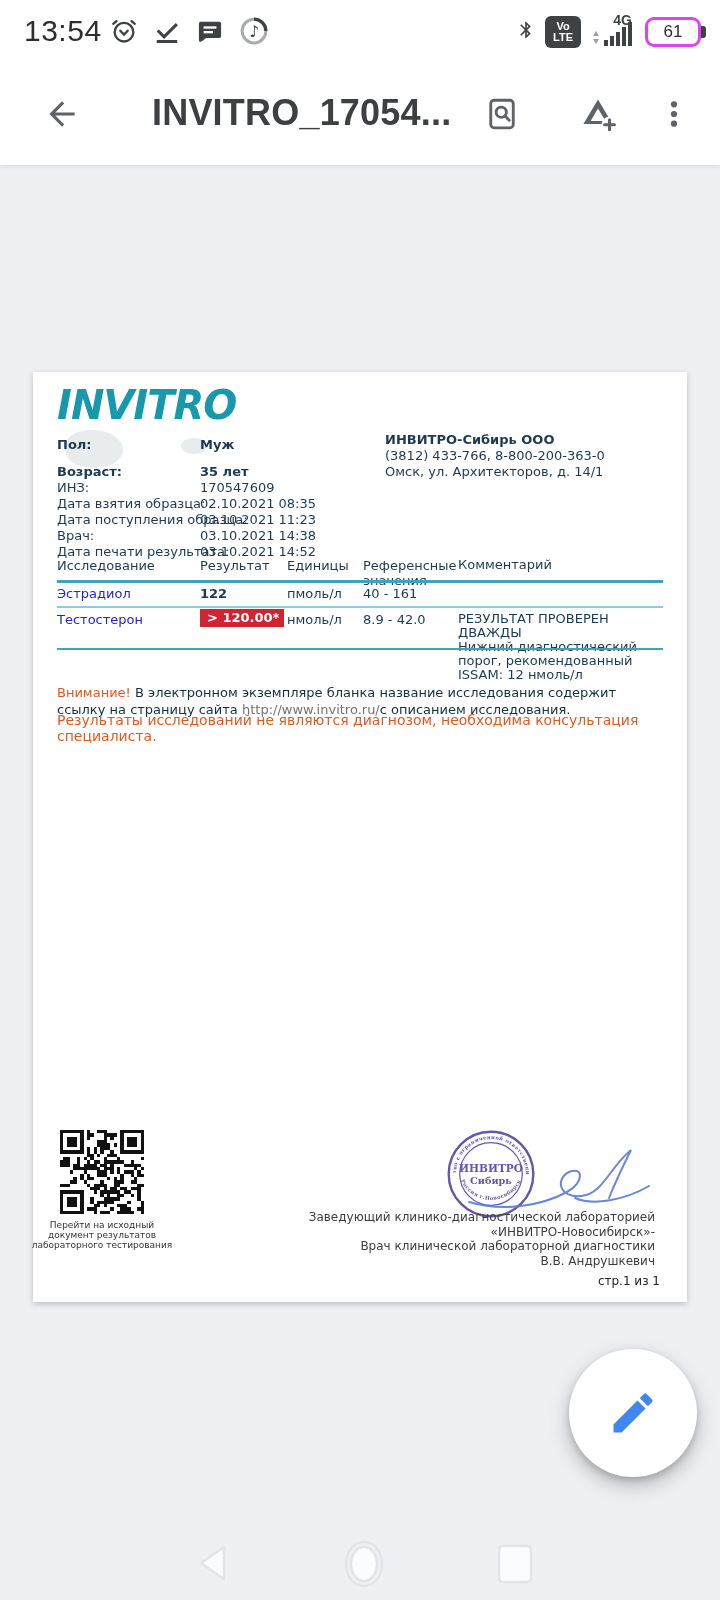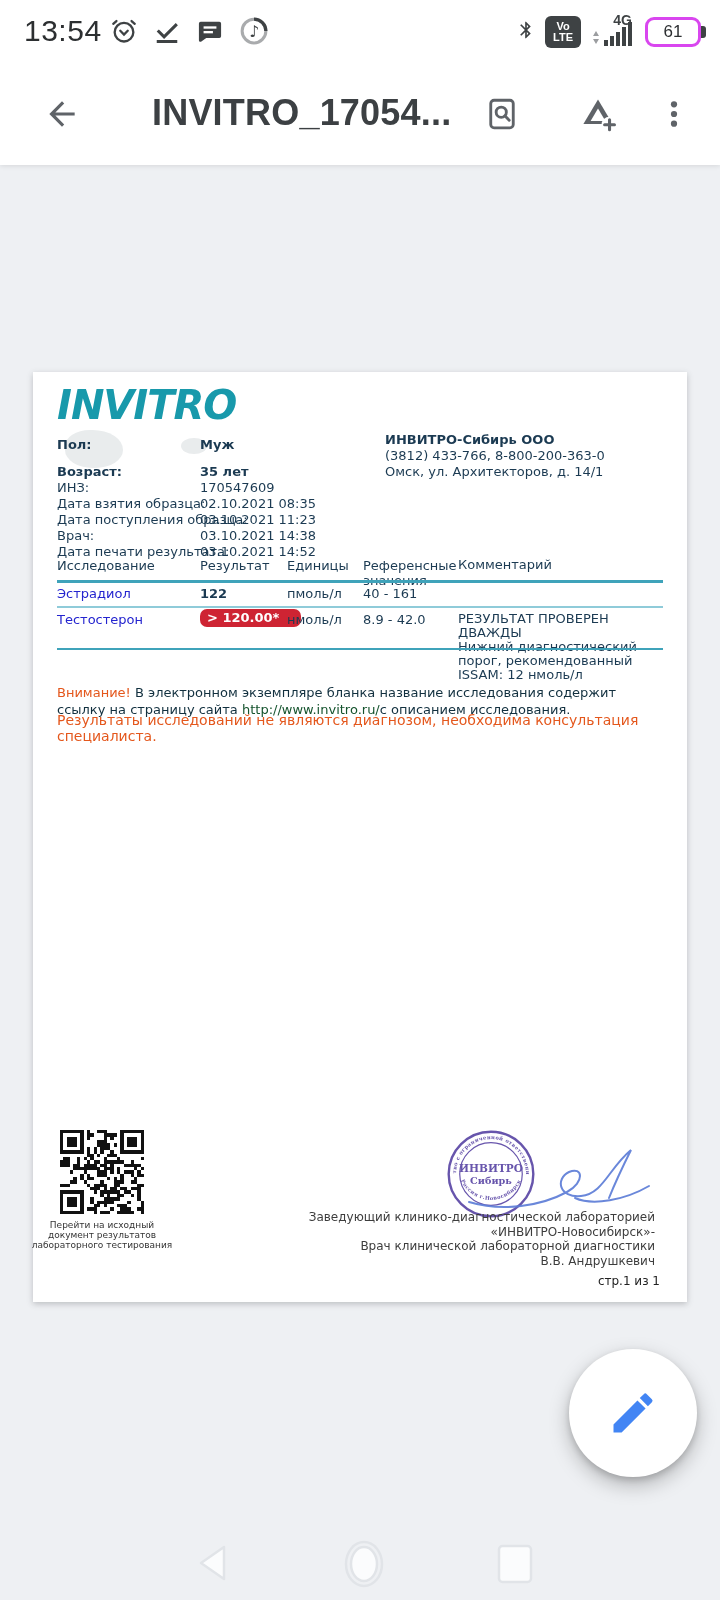--- a/index.html
+++ b/index.html
@@ -53,26 +53,26 @@
   .c2 { position:absolute; left:167px; }
   .c3 { position:absolute; left:254px; }
   .c4 { position:absolute; left:330px; width:95px; white-space:pre-line; }
   .c5 { position:absolute; left:425px; width:208px; white-space:pre-line; line-height:14px; }
   .rule { position:absolute; left:24px; width:606px; }
   .rule.thick { height:3px; background:#3fa3ba; }
   .rule.thin  { height:2px; background:#8fcbd9; }
   .test-link { color:#2424cf; cursor:pointer; }
   .result-plain { font-weight:700; }
   .result-flag { display:inline-block; background:#ce2433; color:#ffffff; font-weight:700;
-                 padding:1px 22px 2px 7px;border-radius:7px; }
+                 padding:1px 5px 2px 7px; }
 
   .footnote { position:absolute; left:24px; top:288px; font-size:13px; color:#12303f; }
   .attention { position:absolute; left:24px; top:312px; width:606px; font-size:13px; line-height:17px; color:#12303f; }
   .att-orange { color:#e4571c; }
-  .att-link { color:#14532d; cursor:pointer;margin-top:11px; }
+  .att-link { color:#737373; cursor:pointer;margin-top:11px; }
   .disclaimer { position:absolute; left:24px; top:340px; width:606px; font-size:14px; color:#e4571c; }
 
   .qr { position:absolute; left:27px; top:758px; width:84px; height:84px; }
   .qr-caption { position:absolute; left:-18px; top:848px; width:174px; text-align:center;
                 font-size:9px; line-height:10px; color:#333; white-space:pre-line; }
 
   .stamp { position:absolute; left:412px; top:756px; width:92px; height:92px; opacity:.92; }
   .signature { position:absolute; left:430px; top:768px; width:200px; height:86px; }
 
   .signoff { position:absolute; right:32px; top:838px; width:420px; text-align:right;

